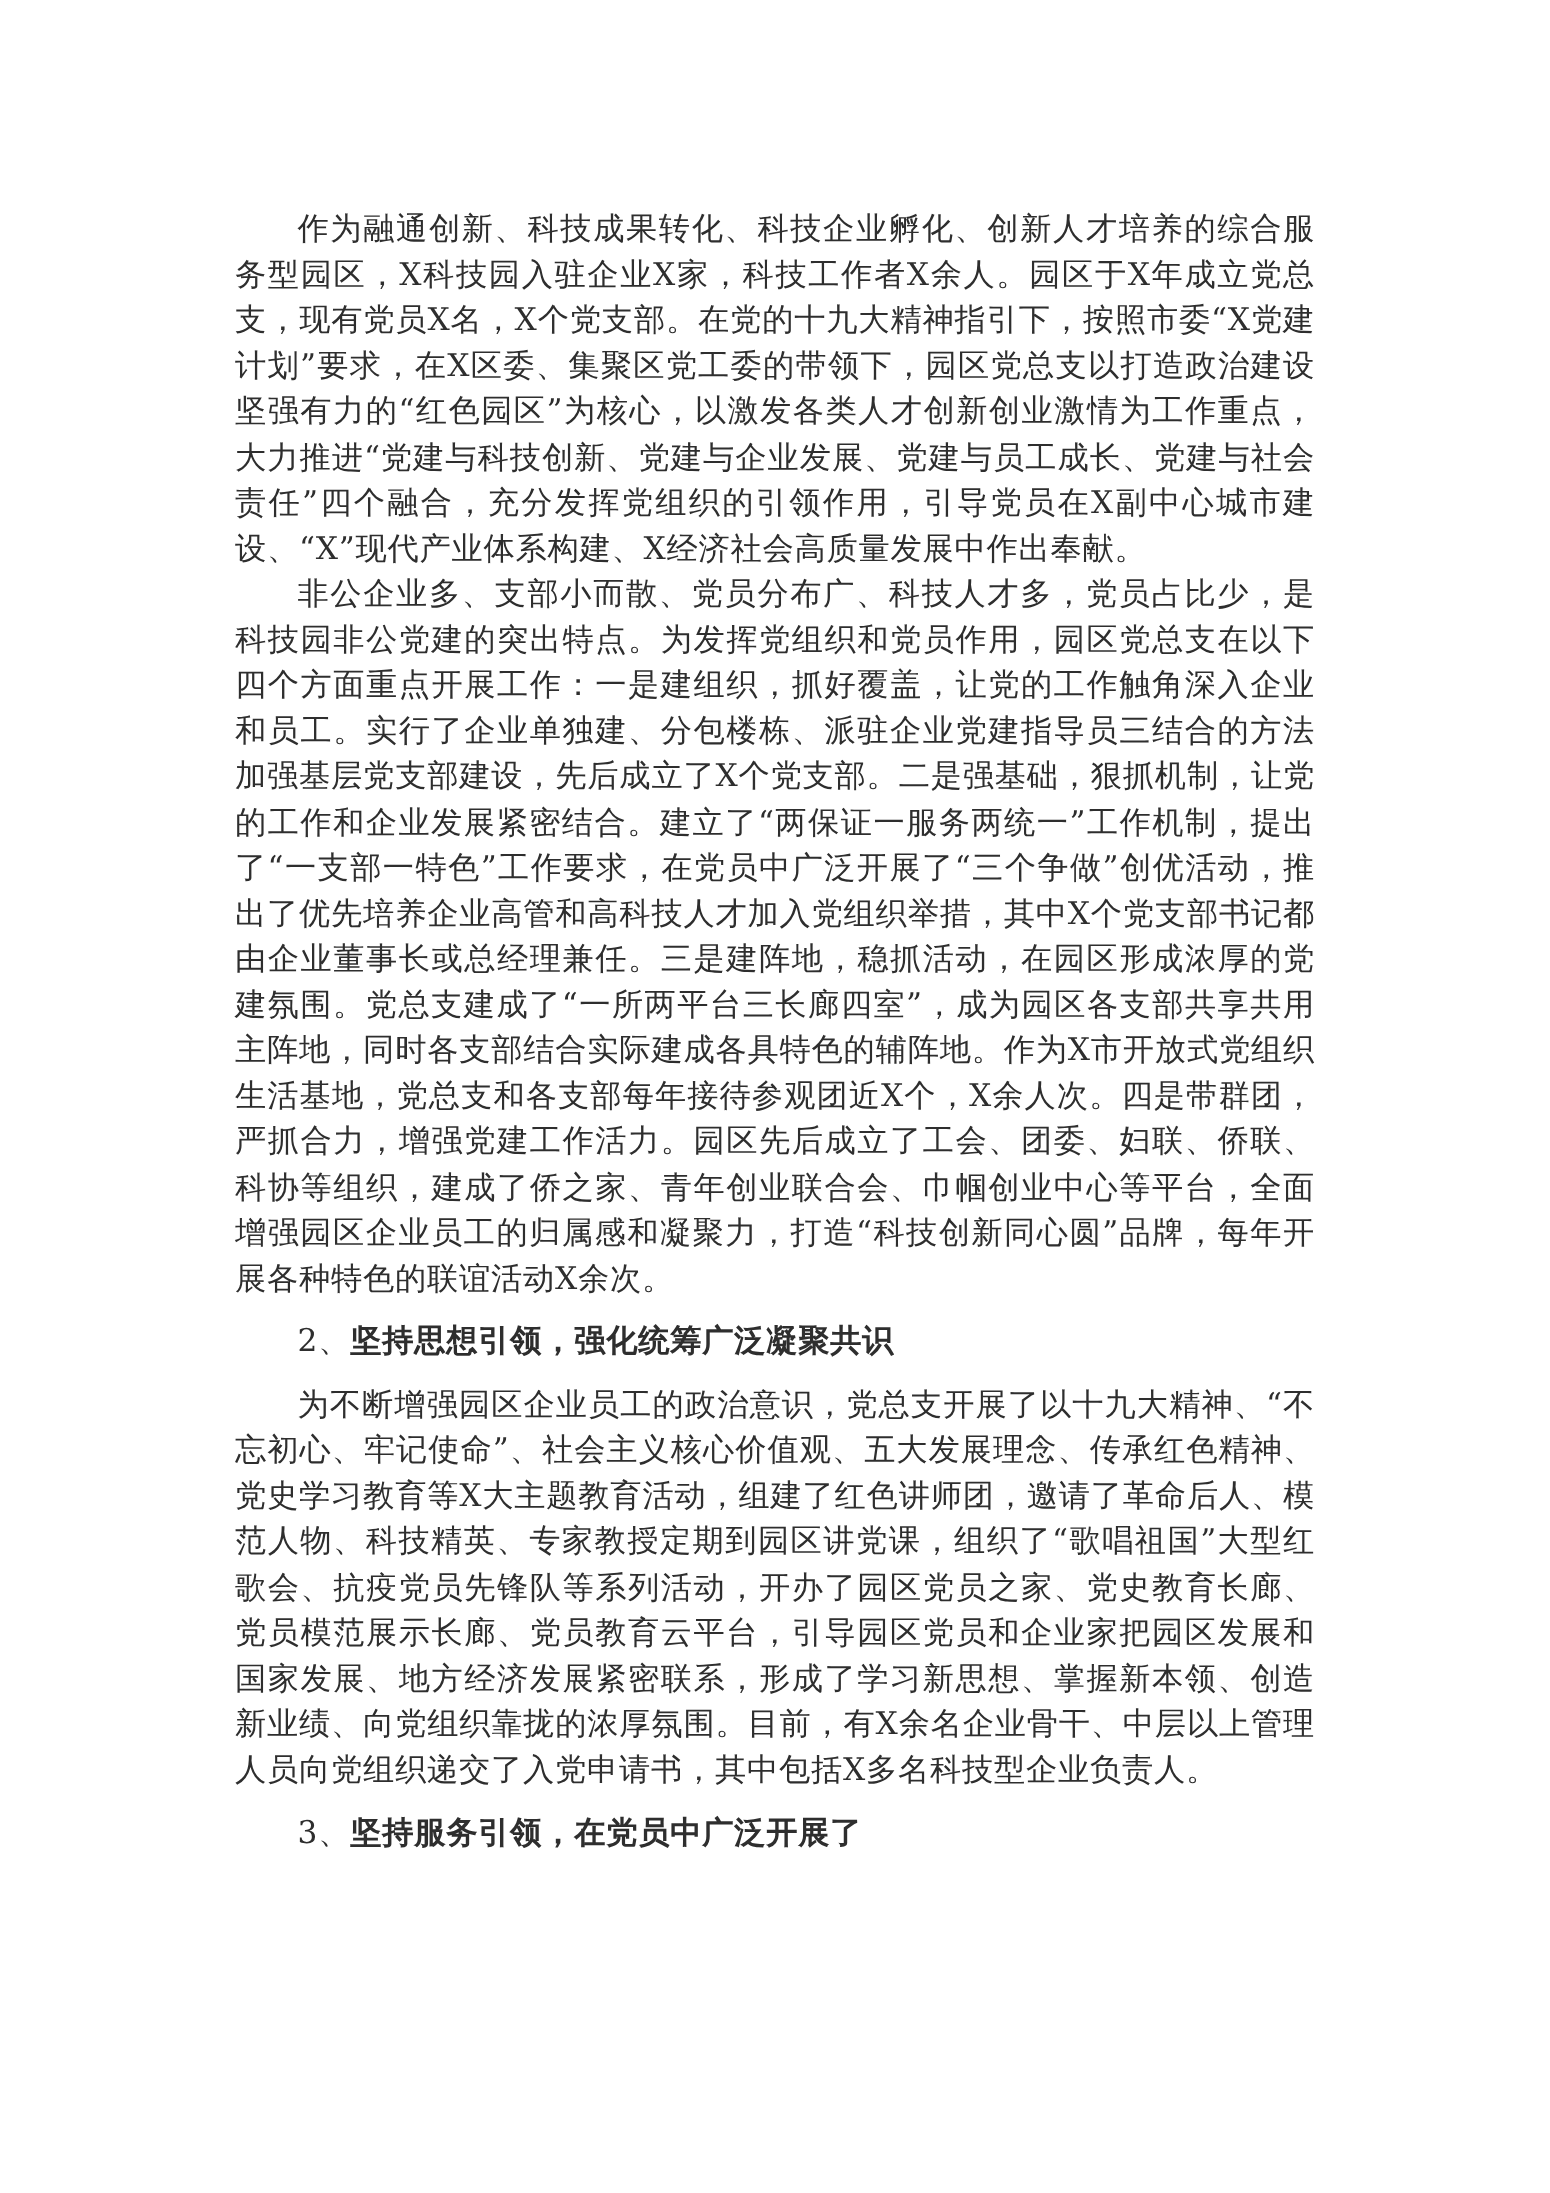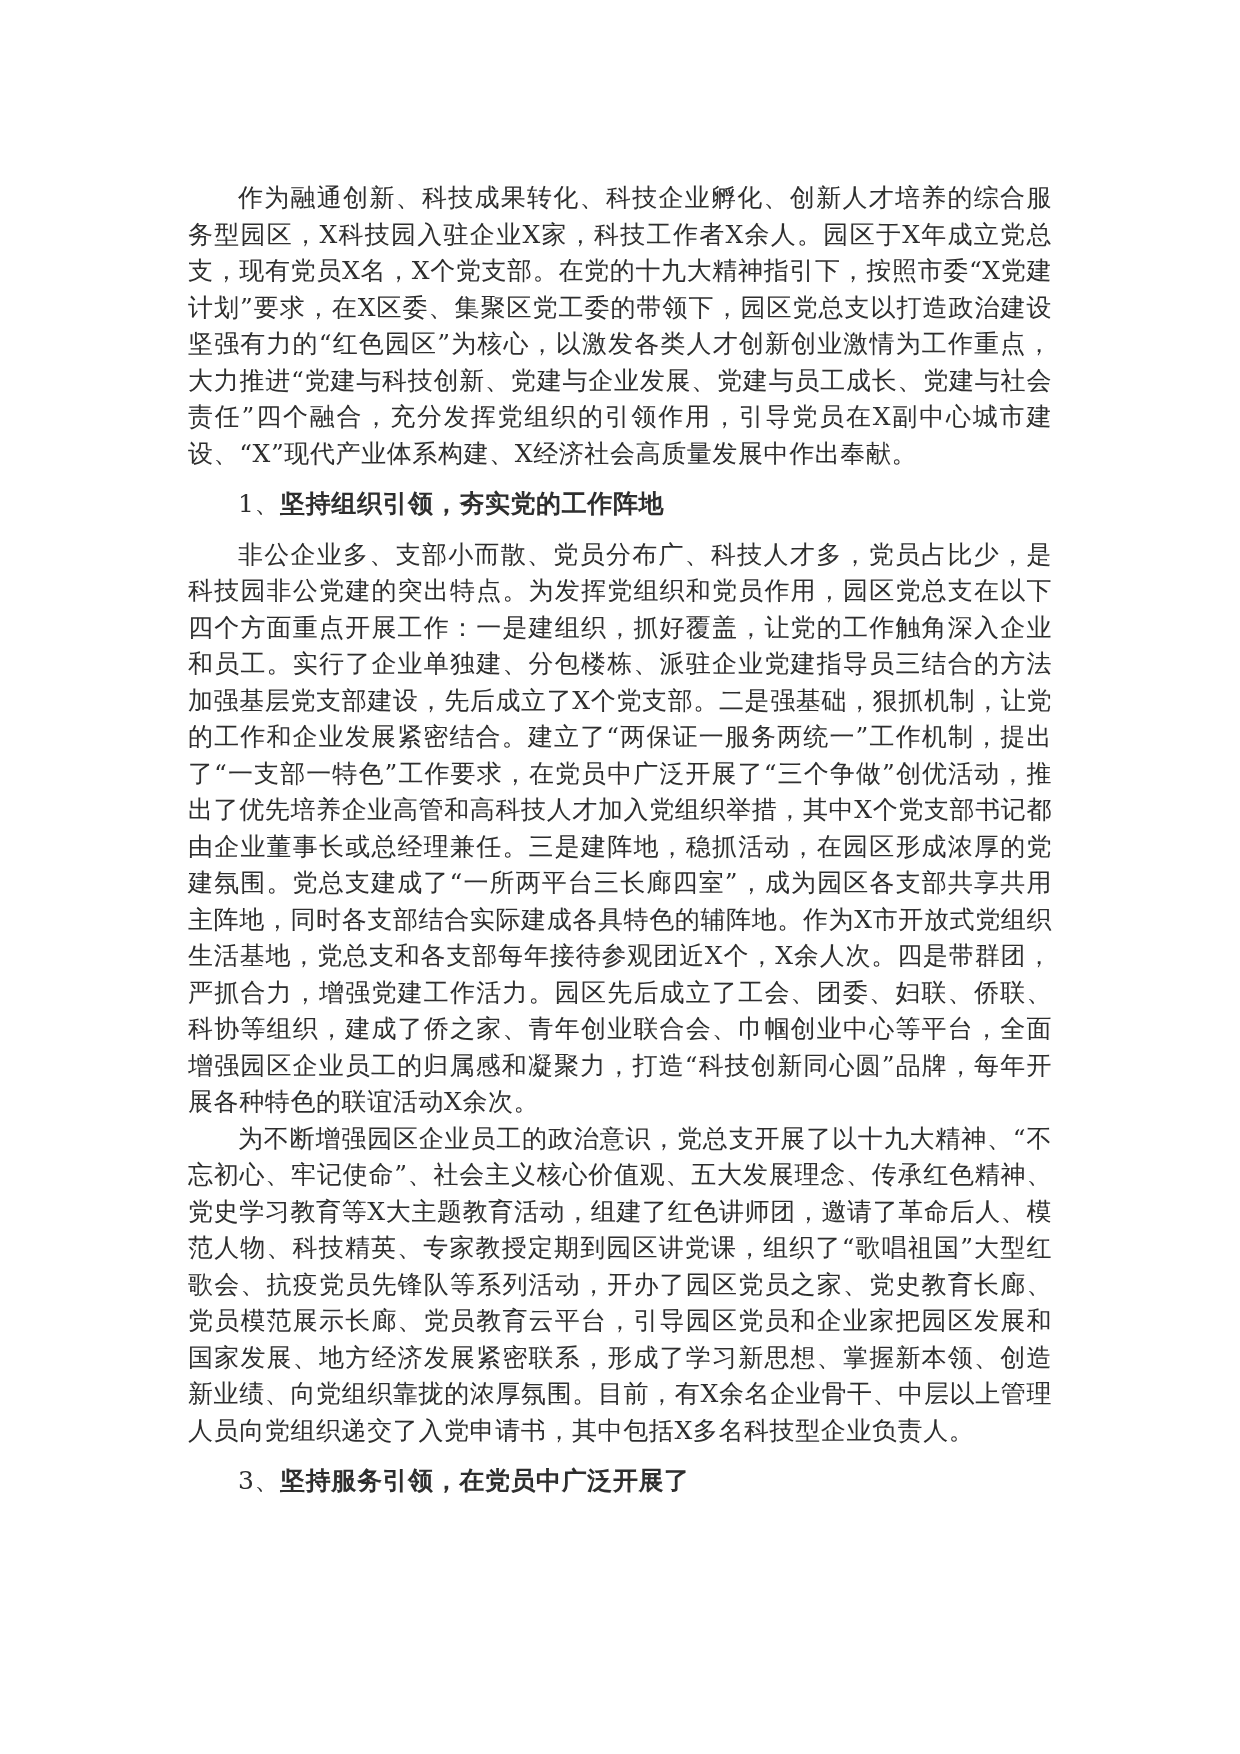--- a/index.html
+++ b/index.html
@@ -8,42 +8,41 @@
     position: absolute;
     left: 188px;
     top: 165px;
     width: 864px;
     color: #2e2e2e;
     font-family: "DejaVu Serif", "Liberation Serif", serif;
     font-size: 25px;
     line-height: 36.5px;
     text-align: justify;
     letter-spacing: 0.6px;
-    margin-top: 15px;
   }
   .para { margin: 0; text-indent: 2em; }
   .heading {
     margin: 14px 0 14px 0;
     text-indent: 2em;
     line-height: 36.5px;
   }
   .heading .num { font-weight: normal; }
   .heading .title { font-weight: bold; font-family: "DejaVu Sans", "Liberation Sans", sans-serif; }
 </style>
 </head>
 <body>
 
 <div class="page">
   <p class="para">作为融通创新、科技成果转化、科技企业孵化、创新人才培养的综合服务型园区，X科技园入驻企业X家，科技工作者X余人。园区于X年成立党总支，现有党员X名，X个党支部。在党的十九大精神指引下，按照市委“X党建计划”要求，在X区委、集聚区党工委的带领下，园区党总支以打造政治建设坚强有力的“红色园区”为核心，以激发各类人才创新创业激情为工作重点，大力推进“党建与科技创新、党建与企业发展、党建与员工成长、党建与社会责任”四个融合，充分发挥党组织的引领作用，引导党员在X副中心城市建设、“X”现代产业体系构建、X经济社会高质量发展中作出奉献。</p>
 
-  <p class="heading">
-    <span class="num">1、</span><span class="title">坚持组织引领，夯实党的工作阵地</span>
-  </p>
 
   <p class="para">非公企业多、支部小而散、党员分布广、科技人才多，党员占比少，是科技园非公党建的突出特点。为发挥党组织和党员作用，园区党总支在以下四个方面重点开展工作：一是建组织，抓好覆盖，让党的工作触角深入企业和员工。实行了企业单独建、分包楼栋、派驻企业党建指导员三结合的方法加强基层党支部建设，先后成立了X个党支部。二是强基础，狠抓机制，让党的工作和企业发展紧密结合。建立了“两保证一服务两统一”工作机制，提出了“一支部一特色”工作要求，在党员中广泛开展了“三个争做”创优活动，推出了优先培养企业高管和高科技人才加入党组织举措，其中X个党支部书记都由企业董事长或总经理兼任。三是建阵地，稳抓活动，在园区形成浓厚的党建氛围。党总支建成了“一所两平台三长廊四室”，成为园区各支部共享共用主阵地，同时各支部结合实际建成各具特色的辅阵地。作为X市开放式党组织生活基地，党总支和各支部每年接待参观团近X个，X余人次。四是带群团，严抓合力，增强党建工作活力。园区先后成立了工会、团委、妇联、侨联、科协等组织，建成了侨之家、青年创业联合会、巾帼创业中心等平台，全面增强园区企业员工的归属感和凝聚力，打造“科技创新同心圆”品牌，每年开展各种特色的联谊活动X余次。</p>
 
+  <p class="heading">
+    <span class="num">2、</span><span class="title">坚持思想引领，强化统筹广泛凝聚共识</span>
+  </p>
 
   <p class="para">为不断增强园区企业员工的政治意识，党总支开展了以十九大精神、“不忘初心、牢记使命”、社会主义核心价值观、五大发展理念、传承红色精神、党史学习教育等X大主题教育活动，组建了红色讲师团，邀请了革命后人、模范人物、科技精英、专家教授定期到园区讲党课，组织了“歌唱祖国”大型红歌会、抗疫党员先锋队等系列活动，开办了园区党员之家、党史教育长廊、党员模范展示长廊、党员教育云平台，引导园区党员和企业家把园区发展和国家发展、地方经济发展紧密联系，形成了学习新思想、掌握新本领、创造新业绩、向党组织靠拢的浓厚氛围。目前，有X余名企业骨干、中层以上管理人员向党组织递交了入党申请书，其中包括X多名科技型企业负责人。</p>
 
   <p class="heading">
     <span class="num">3、</span><span class="title">坚持服务引领，在党员中广泛开展了</span>
   </p>
 </div>
 
 </body></html>

